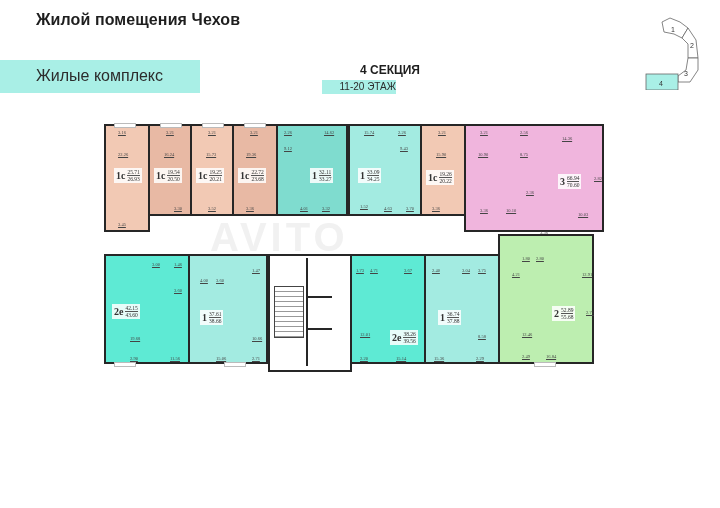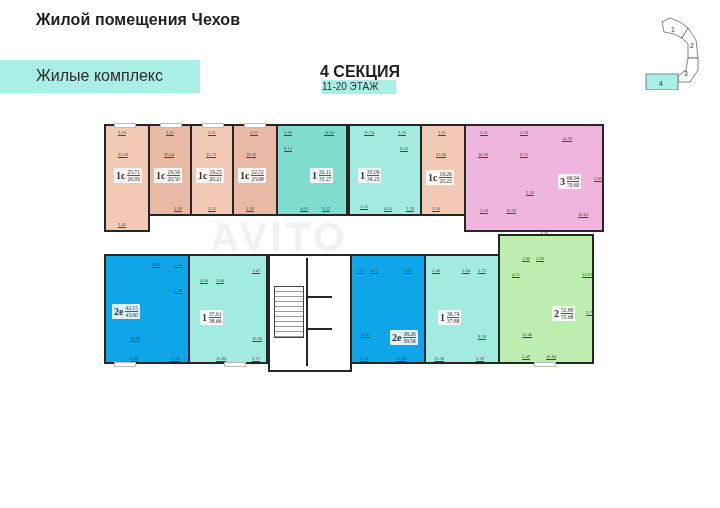--- a/index.html
+++ b/index.html
@@ -1,29 +1,29 @@
 <!DOCTYPE html>
 <html><head>
 <meta charset="utf-8">
 <style>
   html, body { margin:0; padding:0; }
   body { width:720px; height:508px; background:#ffffff; position:relative; overflow:hidden; font-family:"Liberation Sans", sans-serif; }
   .title { position:absolute; left:36px; top:11px; font-size:16px; font-weight:bold; color:#1e1e1e; letter-spacing:0.1px; }
   .category { position:absolute; left:0; top:60px; width:200px; height:33px; background:#a9efe6; }
   .category span { position:absolute; left:36px; top:7px; font-size:16px; color:#2c2c2c; }
-  .section-title { position:absolute; left:300px; top:63px; width:120px; text-align:center; font-size:16px; font-weight:bold; color:#1e1e1e; }
-  .floor-badge { position:absolute; left:322px; top:80px; width:74px; height:14px; background:#a9efe6; text-align:left; font-size:10px; color:#2c2c2c; line-height:14px; }
+  .section-title { position:absolute; left:300px; top:63px; width:120px; text-align:right; font-size:12px; font-weight:bold; color:#1e1e1e; }
+  .floor-badge { position:absolute; left:322px; top:80px; width:74px; height:14px; background:#a9efe6; text-align:right; font-size:10px; color:#2c2c2c; line-height:14px; }
   .keyplan { position:absolute; left:640px; top:8px; width:80px; height:82px; }
   .plan { position:absolute; left:104px; top:124px; width:500px; height:248px;font-family:Liberation Serif, serif; }
   .apt { position:absolute; box-sizing:border-box; border:2px solid #262626; }
   .studio { background:#f2c9b4; }
   .studio.dark { background:#e8b9a4; }
   .one-room { background:#7fdccf; }
   .one-room.light { background:#a3ebe1; }
-  .two-room { background:#0ea5e9; }
+  .two-room { background:#5eead4; }
   .two-room.light { background:#bdeeb0; }
   .three-room { background:#f0b5dd; }
   .corridor { position:absolute; background:#ffffff; }
   .label { position:absolute; background:rgba(255,255,255,0.85); padding:1px 2px; font-size:8px; color:#333; display:flex; align-items:center; gap:2px; white-space:nowrap; }
   .label .type { font-size:10px; font-weight:bold; }
   .label .areas { display:flex; flex-direction:column; font-size:5.5px; line-height:6px; }
   .label .areas span:first-child { border-bottom:0.5px solid #555; }
   .room-area { position:absolute; font-size:4.5px; color:#444; text-decoration:underline; }
   .wall { position:absolute; background:#262626; }
   .window { position:absolute; background:#ffffff; border:1px solid #bbb; }

